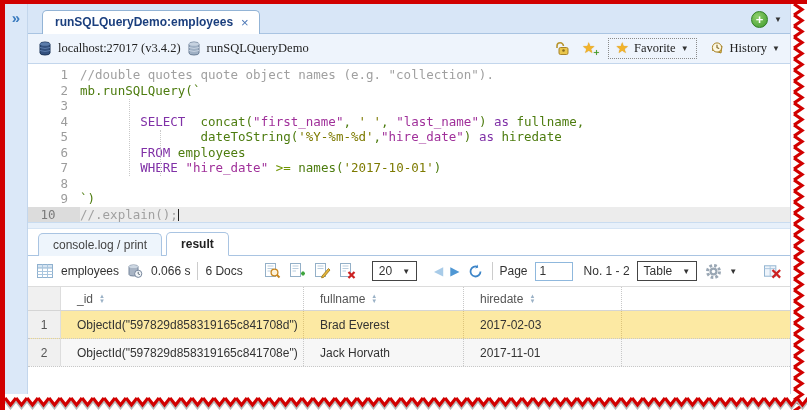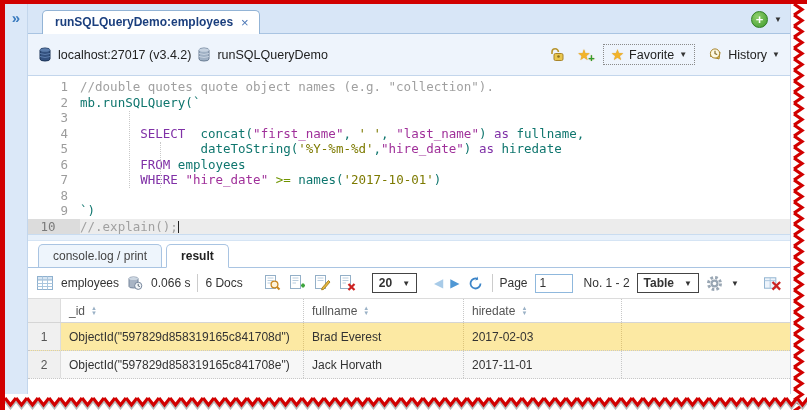--- a/index.html
+++ b/index.html
@@ -27,23 +27,23 @@
   .doc-tab .t-label { font-weight: bold; color: #1b3f7e; font-size: 12px; }
   .doc-tab .t-close { color: #4a76b5; font-size: 13px; line-height: 1; cursor: pointer; }
   .tabbar-right { margin-left: auto; display: flex; align-items: center; gap: 6px; padding-bottom: 5px; }
   .plus-circle { width: 17px; height: 17px; border-radius: 50%;
                  background: radial-gradient(circle at 35% 30%, #8ed06a, #3f9a2f);
                  color: #fff; font-weight: bold; font-size: 13px; line-height: 16px;
                  text-align: center; cursor: pointer; border: 1px solid #2f7d22; }
   .dd-arrow { font-size: 8px; color: #333; cursor: pointer; }
 
   
-  .connbar { height: 42px; background: #eef4fc; border-bottom: 1px solid #c3d6ec; flex: none;
+  .connbar { height: 30px; background: #eef4fc; border-bottom: 1px solid #c3d6ec; flex: none;
              display: flex; align-items: center; padding: 0 10px; gap: 6px; color: #222;
-             font-size: 12.5px; }
+             font-size: 12.5px; font-family: Liberation Serif, serif; }
   .connbar svg { flex: none; }
   .connbar-right { margin-left: auto; display: flex; align-items: center; gap: 12px; }
   .star { color: #f2b32a; font-size: 15px; line-height: 1; text-shadow: 0 0 1px #c8922a; }
   .star-add { position: relative; cursor: pointer; }
   .star-add .mini-plus { position: absolute; right: -4px; bottom: -2px; color: #2f9e2f;
                          font-size: 11px; font-weight: bold; line-height: 1; }
   .fav-btn { border: 1px dotted #8a8a8a; padding: 2px 7px; display: flex; align-items: center;
              gap: 5px; cursor: pointer; background: transparent; }
   .hist-btn { display: flex; align-items: center; gap: 5px; cursor: pointer; }
 
@@ -51,60 +51,60 @@
   .editor { height: 158px; background: #fff; flex: none; position: relative;
             font-family: "DejaVu Sans Mono", monospace; font-size: 12.5px; line-height: 15.5px;
             padding-top: 3px; overflow: hidden; }
   .cm-line { display: flex; white-space: pre; }
   .cm-line .gut { width: 52px; flex: none; text-align: right; padding-right: 12px;
                   color: #9c9c9c; user-select: none; }
   .cm-line .codetxt { flex: 1; color: #3c3c3c; }
   .cm-line.active { background: #ececec; }
   .cm-line.active .gut { background: #dcdcdc; color: #7a7a7a; text-align: center; }
   .tk-com { color: #a0a0a0; }
-  .tk-def { color: #0f766e; }
+  .tk-def { color: #4d7c0f; }
   .tk-kw  { color: #8031a7; }
   .tk-dq  { color: #a0309a; }
   .tk-sq  { color: #7d7a00; }
   .tk-op  { color: #6f9400; }
   .caret { display: inline-block; width: 1px; height: 12px; background: #222;
            vertical-align: -2px; }
   .guide { position: absolute; border-left: 1px dotted #c9c9c9; width: 0; }
 
   
   .splitter { height: 7px; background: #e7f0fa; border-top: 1px solid #c9dcf0;
               border-bottom: 1px solid #d5e4f4; flex: none; cursor: row-resize; }
 
   
   .rtabs { height: 27px; background: #fff; border-bottom: 1px solid #a9c4e2; flex: none;
-           display: flex; align-items: flex-start; padding: 2px 10px 0; gap: 4px; }
+           display: flex; align-items: center; padding: 2px 10px 0; gap: 4px; }
   .rtab { border: 1px solid #a9c4e2; border-bottom: none; border-radius: 5px 5px 0 0;
           padding: 4px 14px; font-size: 12px; color: #444; background: #eef5fc;
           cursor: pointer; position: relative; top: 1px; }
   .rtab.active { background: #fff; font-weight: bold; color: #222;
                  border-bottom: 1px solid #fff; }
 
   
   .rtoolbar { height: 31px; background: #fff; flex: none; display: flex; align-items: center;
               padding: 0 8px 0 8px; gap: 7px; border-bottom: 1px solid #dcdcdc; }
   .rtoolbar .sep { width: 1px; height: 18px; background: #ccc; flex: none; }
   .tool-ico { width: 18px; height: 18px; flex: none; cursor: pointer; display: flex;
               align-items: center; justify-content: center; }
   .selbox { border: 1px solid #444; padding: 2px 6px; display: flex; align-items: center;
-            gap: 10px; cursor: pointer; background: #fff; font-size: 12px; font-weight: bold; }
+            gap: 10px; cursor: pointer; background: #fff; font-size: 12px; }
   .nav-prev { color: #a8cbe8; font-size: 12px; cursor: default; }
   .nav-next { color: #4f97d4; font-size: 12px; cursor: pointer; }
   .page-input { width: 38px; height: 19px; border: 1px solid #8fb8dd; font-size: 12px;
                 padding: 0 4px; color: #333; font-family: "Liberation Sans", sans-serif; }
   .hide-result { margin-left: auto; position: relative; }
 
   
   .rtable { flex: none; font-size: 12px; }
   .thead, .trow { display: flex; }
-  .cell { padding: 0 8px; display: flex; align-items: center; overflow: hidden;
+  .cell { padding: 0 16px; display: flex; align-items: center; overflow: hidden;
           white-space: nowrap; border-right: 1px dotted #c8c8c8; }
   .cell.num { width: 33px; flex: none; justify-content: center; background: #f0f0f0;
               color: #555; border-right: 1px solid #ddd; padding: 0; }
   .cell.c0 { width: 243px; flex: none; }
   .cell.c1 { width: 160px; flex: none; }
   .cell.c2 { width: 158px; flex: none; }
   .thead { height: 24px; border-bottom: 1px solid #d5d5d5; color: #555; }
   .thead .cell.num { background: #f0f0f0; }
   .hcell { gap: 6px; cursor: pointer; }
   .sort { display: inline-flex; flex-direction: column; line-height: 5px; font-size: 6px;

